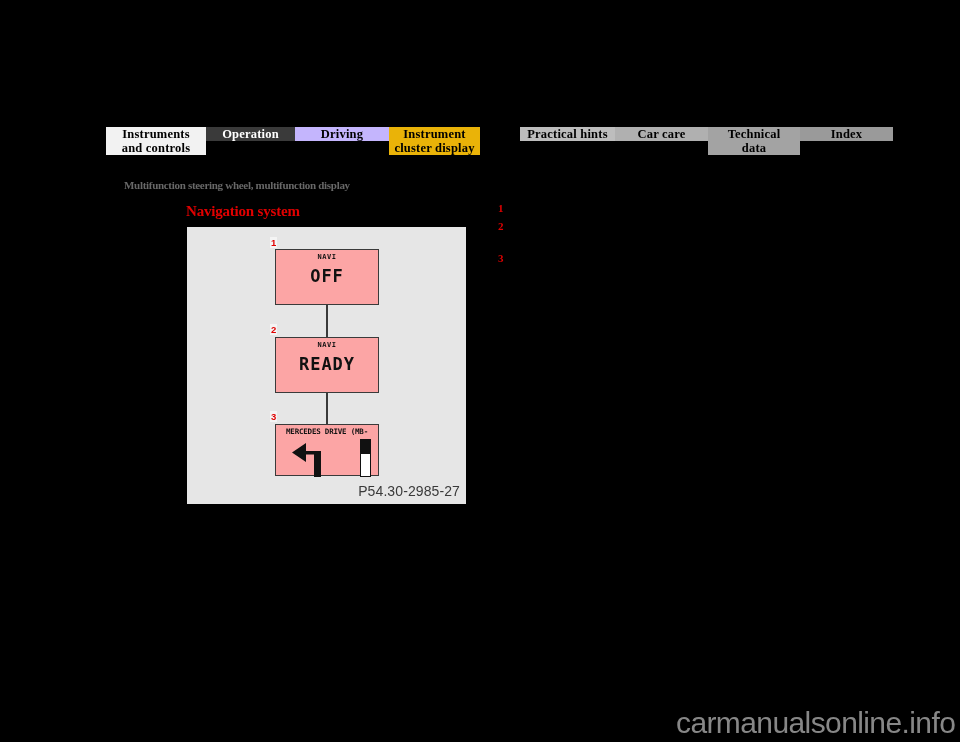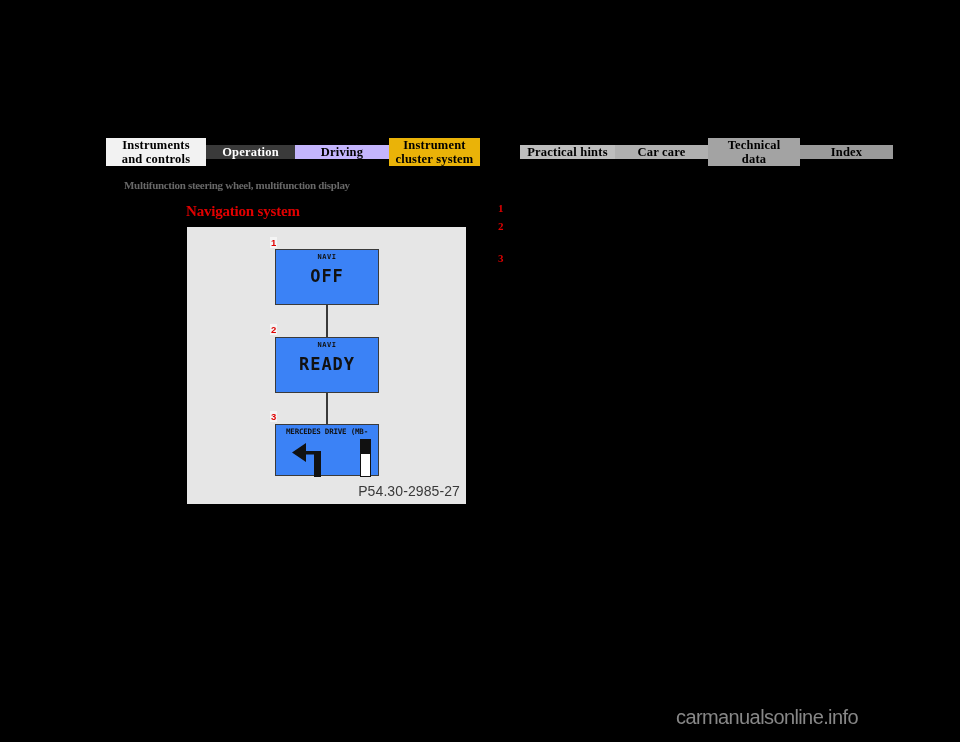--- a/index.html
+++ b/index.html
@@ -16,21 +16,21 @@
   }
 
   
   #tab-bar {
     position: absolute;
     left: 106px;
     top: 127px;
     width: 747px;
     height: 50px;
     display: flex;
-    align-items: center;
+    align-items: flex-start;
   }
   .tab {
     display: flex;
     align-items: center;
     justify-content: center;
     text-align: center;
     font-family: "Liberation Serif", serif;
     font-weight: bold;
     font-size: 12.5px;
     line-height: 14px;
@@ -81,21 +81,21 @@
     left: 186px;
     top: 226px;
     width: 281px;
     height: 279px;
     background: #e6e6e6;
     border: 1px solid #000000;
     box-sizing: border-box;
   }
   .lcd {
     position: absolute;
-    background: #3b82f6;
+    background: #fca5a5;
     border: 1.5px solid #3a3a3a;
     box-sizing: border-box;
   }
   .lcd-title {
     position: absolute;
     left: 0;
     right: 0;
     top: 3px;
     text-align: center;
     font-family: "DejaVu Sans Mono", monospace;
@@ -206,21 +206,21 @@
     line-height: 13px;
     color: #000000;
   }
 
   
   #watermark {
     position: absolute;
     left: 676px;
     top: 706px;
     font-family: "Liberation Sans", sans-serif;
-    font-size: 20px;
+    font-size: 30px;
     color: #878787;
     letter-spacing: -0.6px;
     white-space: nowrap;
   }
 </style>
 </head>
 <body>
 
 <div id="tab-bar">
     <div class="tab" style="background: rgb(242, 242, 242); width: 100px; flex: 0 0 100px;">
@@ -235,21 +235,21 @@
       </div>
     </div>
     <div class="tab" style="background: #c4b5fd; width: 94px; flex: 0 0 94px;">
       <div>
         <span class="tab-label">Driving</span>
       </div>
     </div>
     <div class="tab" style="background: #eab308; width: 91px; flex: 0 0 91px;">
       <div>
         <span class="tab-label">Instrument</span>
-        <span class="tab-label">cluster system</span>
+        <span class="tab-label">cluster display</span>
       </div>
     </div>
     <div class="tab" style="background: rgb(189, 189, 189); width: 95px; flex: 0 0 95px; margin-left: 40px;">
       <div>
         <span class="tab-label">Practical hints</span>
       </div>
     </div>
     <div class="tab" style="background: rgb(176, 176, 176); width: 93px; flex: 0 0 93px;">
       <div>
         <span class="tab-label">Car care</span>

